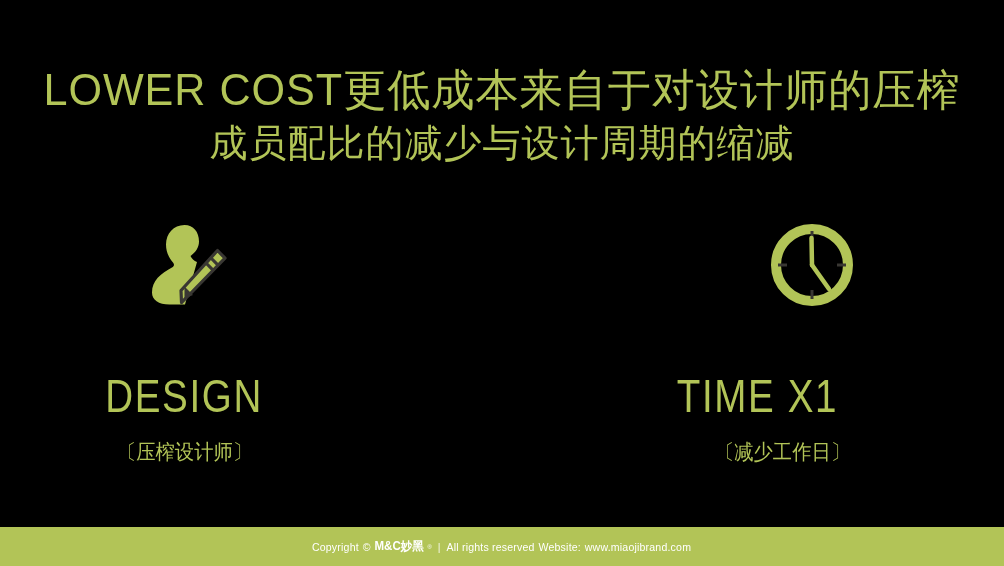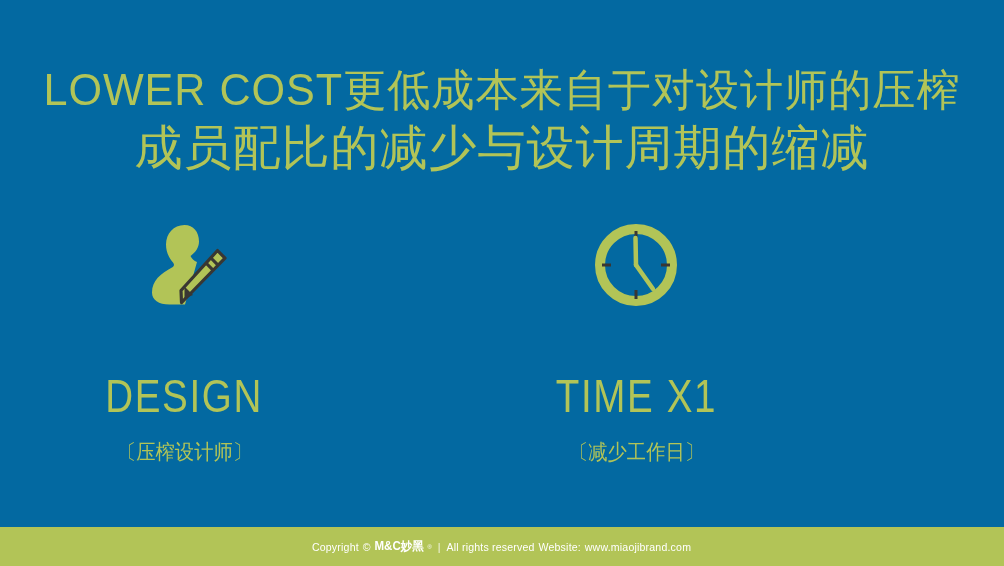--- a/index.html
+++ b/index.html
@@ -4,21 +4,21 @@
 <style>
   html, body {
     margin: 0;
     padding: 0;
     background: #2b2b2b;
   }
   #slide {
     position: relative;
     width: 1004px;
     height: 566px;
-    background: #0369a1;
+    background: #000000;
     overflow: hidden;
     font-family: "Liberation Sans", "DejaVu Sans", sans-serif;
   }
 
   
   .headline {
     position: absolute;
     left: 0;
     top: 68px;
     width: 1004px;
@@ -30,21 +30,21 @@
   .headline-line1 {
     display: block;
     font-size: 44px;
     letter-spacing: 1px;
     font-weight: 300;
     white-space: nowrap;
     transform: scaleX(0.98);
   }
   .headline-line2 {
     display: block;
-    font-size: 48px;
+    font-size: 38px;
     letter-spacing: 1px;
     font-weight: 300;
     margin-top: 12px;
     white-space: nowrap;
   }
 
   
   .columns {
     position: absolute;
     left: 0;
@@ -55,21 +55,21 @@
     align-items: flex-start;
   }
   .column {
     flex: 1 1 0;
     display: flex;
     flex-direction: column;
     align-items: center;
   }
   .col-1 { margin-left: -36px; }
   .col-2 { margin-left: -16px; }
-  .col-3 { margin-left: 12px; }
+  .col-3 { margin-left: 12px; align-items: flex-end; }
 
   .icon-wrap {
     height: 92px;
     display: flex;
     align-items: flex-start;
     justify-content: center;
   }
 
   .label-main {
     margin-top: 58px;

